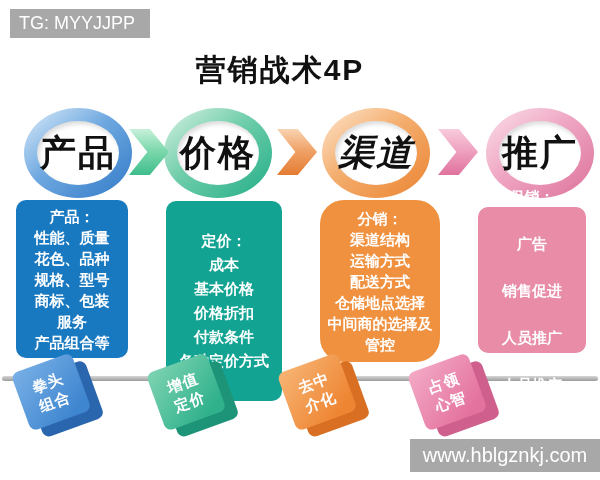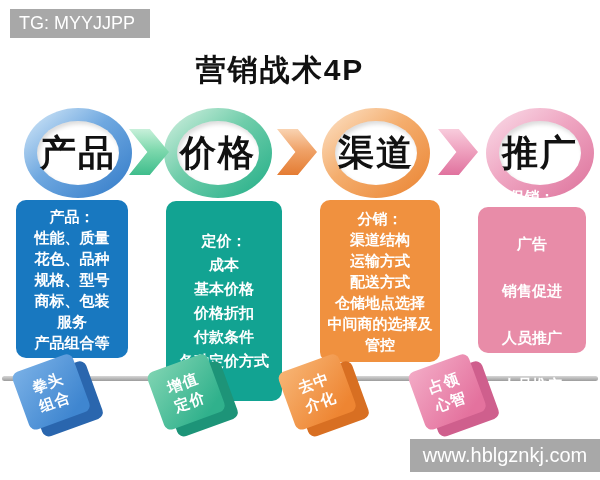--- a/index.html
+++ b/index.html
@@ -27,21 +27,21 @@
   .ring::before {
     content:""; position:absolute; inset:13px; background:#ffffff; border-radius:50%;
     box-shadow: inset 2px 3px 4px rgba(0,0,0,.14);
   }
   .ring-label {
     position:absolute; inset:0; z-index:2; display:flex; align-items:center; justify-content:center;
     font-size:36px; font-weight:bold; color:#111111; letter-spacing:2px;
   }
   .ring-blue   { background:linear-gradient(140deg,#cfe5f7 5%,#6fa8e0 45%,#3c82cc 90%); }
   .ring-teal   { background:linear-gradient(140deg,#cdeedd 5%,#6fcdaa 45%,#2fb38d 90%); }
-  .ring-orange { background:linear-gradient(140deg,#fcdfc2 5%,#f4ad6d 45%,#ec8b3c 90%); }
+  .ring-orange { background:linear-gradient(140deg,#fcdfc2 5%,#f4ad6d 45%,#ec8b3c 90%);font-style:italic; }
   .ring-pink   { background:linear-gradient(140deg,#f9d9e6 5%,#efa6c2 45%,#e07ba2 90%); }
 
   
   .chev {
     position:absolute; top:129px; width:40px; height:46px;
     clip-path: polygon(0 0, 52% 0, 100% 50%, 52% 100%, 0 100%, 46% 50%);
   }
   .chev-green  { background:linear-gradient(180deg,#c8f0da 0%,#7fd9ae 45%,#3fbd8c 100%); }
   .chev-orange { background:linear-gradient(180deg,#f9d3b2 0%,#f0a369 45%,#e47c33 100%); }
   .chev-pink   { background:linear-gradient(180deg,#f8ccdc 0%,#efa3c0 45%,#e0729e 100%); }
@@ -131,21 +131,21 @@
 
   <div class="box box-teal lh24" style="left:166px; top:201px; width:116px; height:200px;">
     <span>定价：</span>
     <span>成本</span>
     <span>基本价格</span>
     <span>价格折扣</span>
     <span>付款条件</span>
     <span>各种定价方式</span>
   </div>
 
-  <div class="box box-orange lh21" style="left:320px; top:200px; width:120px; height:162px;">
+  <div class="box box-orange lh21" style="left:320px; top:200px; width:120px; height:162px;border-radius:24px;">
     <span>分销：</span>
     <span>渠道结构</span>
     <span>运输方式</span>
     <span>配送方式</span>
     <span>仓储地点选择</span>
     <span>中间商的选择及</span>
     <span>管控</span>
   </div>
 
   <div class="box box-pink lh26" style="left:478px; top:207px; width:108px; height:146px;">

